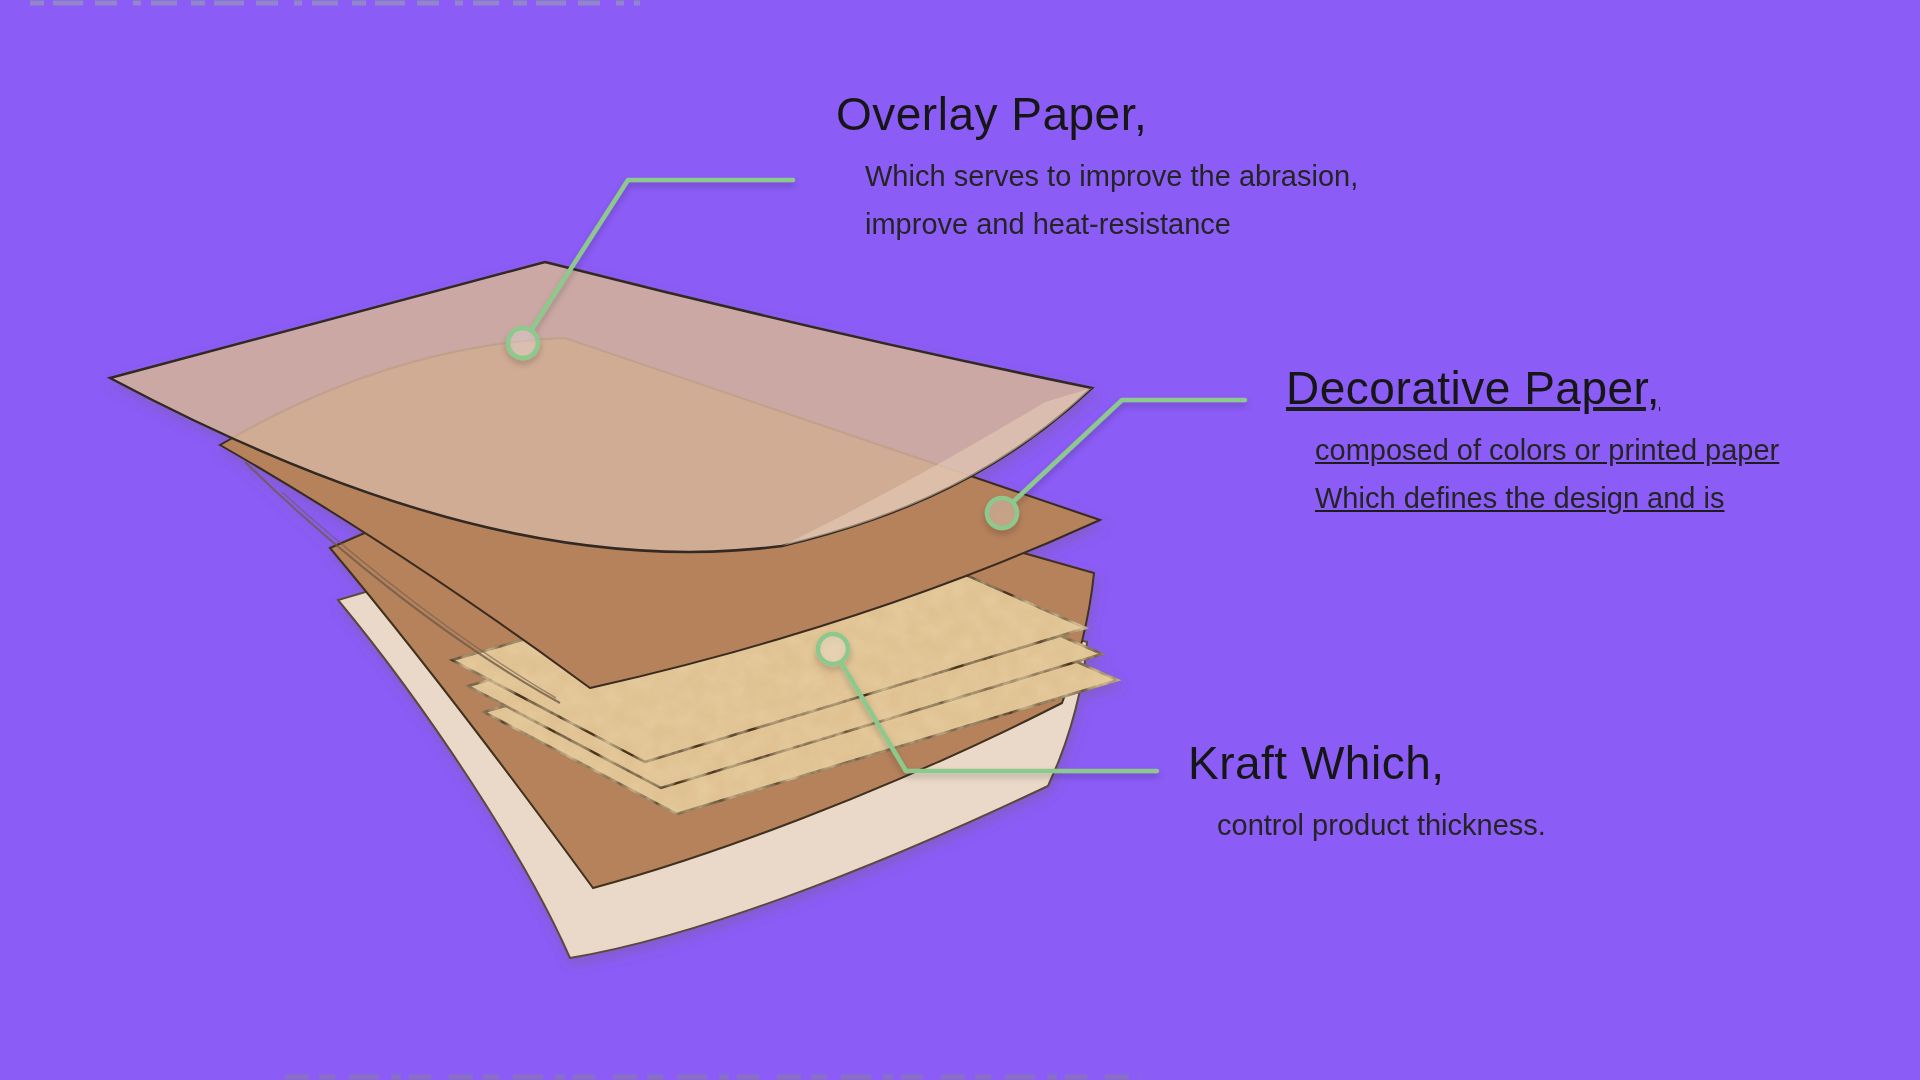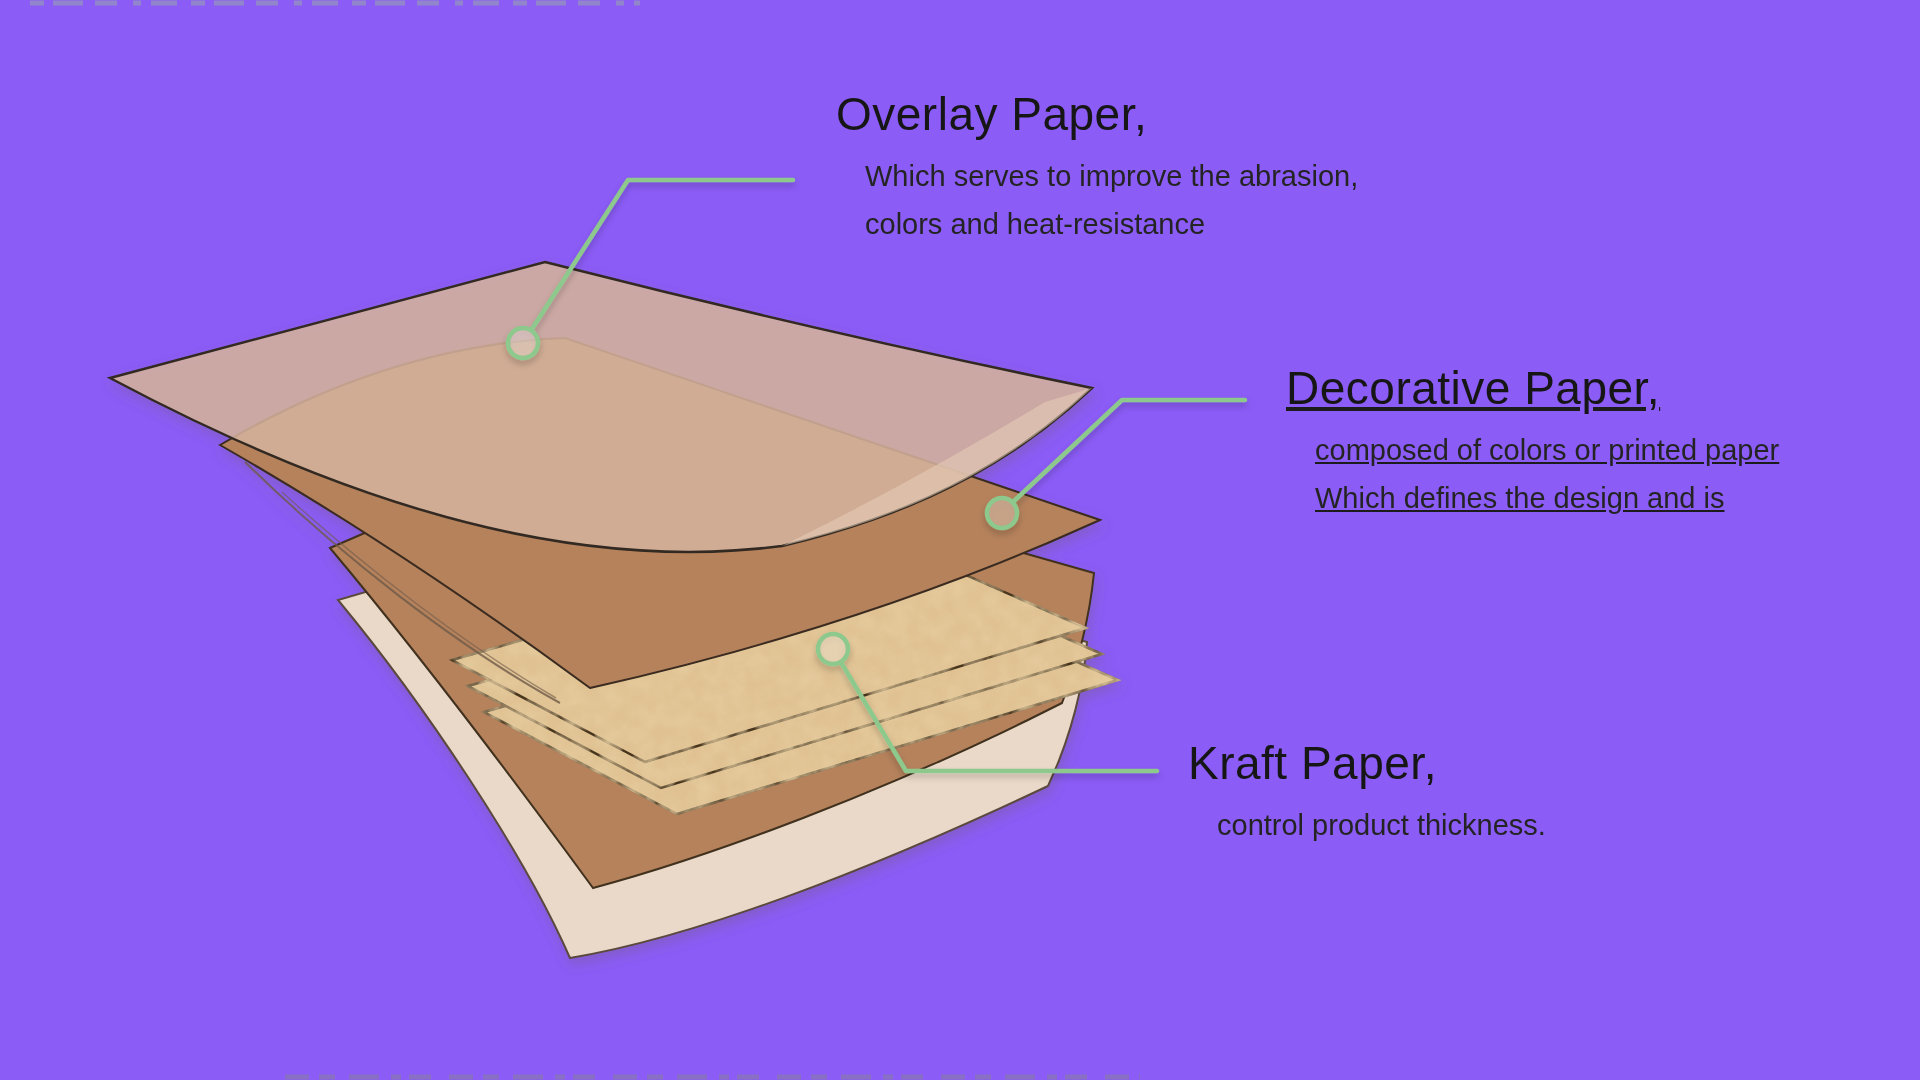--- a/index.html
+++ b/index.html
@@ -124,32 +124,32 @@
     <g filter="url(#calloutShadow)">
       <polyline points="1157,771 906,771 842,664" fill="none" stroke-width="4.5" stroke-linejoin="round" stroke-linecap="round" stroke="#8dc88d"></polyline>
       <circle cx="833" cy="649" r="15" fill="rgba(255,255,255,0.25)" stroke-width="4.5" stroke="#8dc88d"></circle>
     </g>
   </svg>
 
   <div class="annotation block-overlay">
     <div class="title">Overlay Paper,</div>
     <div class="desc">
       <div>Which serves to improve the abrasion,</div>
-      <div>colors and heat-resistance</div>
+      <div>improve and heat-resistance</div>
     </div>
   </div>
 
   <div class="annotation block-decorative">
     <div class="title">Decorative Paper,</div>
     <div class="desc">
       <div>composed of colors or printed paper</div>
       <div>Which defines the design and is</div>
     </div>
   </div>
 
   <div class="annotation block-kraft">
-    <div class="title">Kraft Paper,</div>
+    <div class="title">Kraft Which,</div>
     <div class="desc">
       <div>control product thickness.</div>
     </div>
   </div>
 
 </div>
 
 </body></html>

